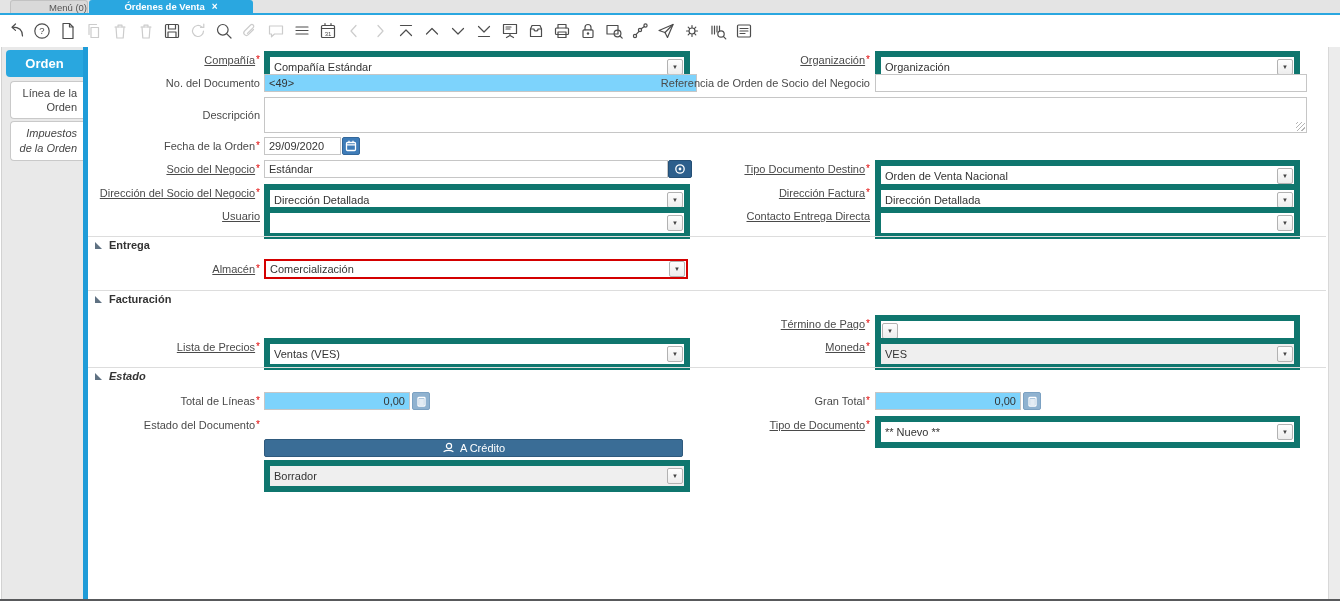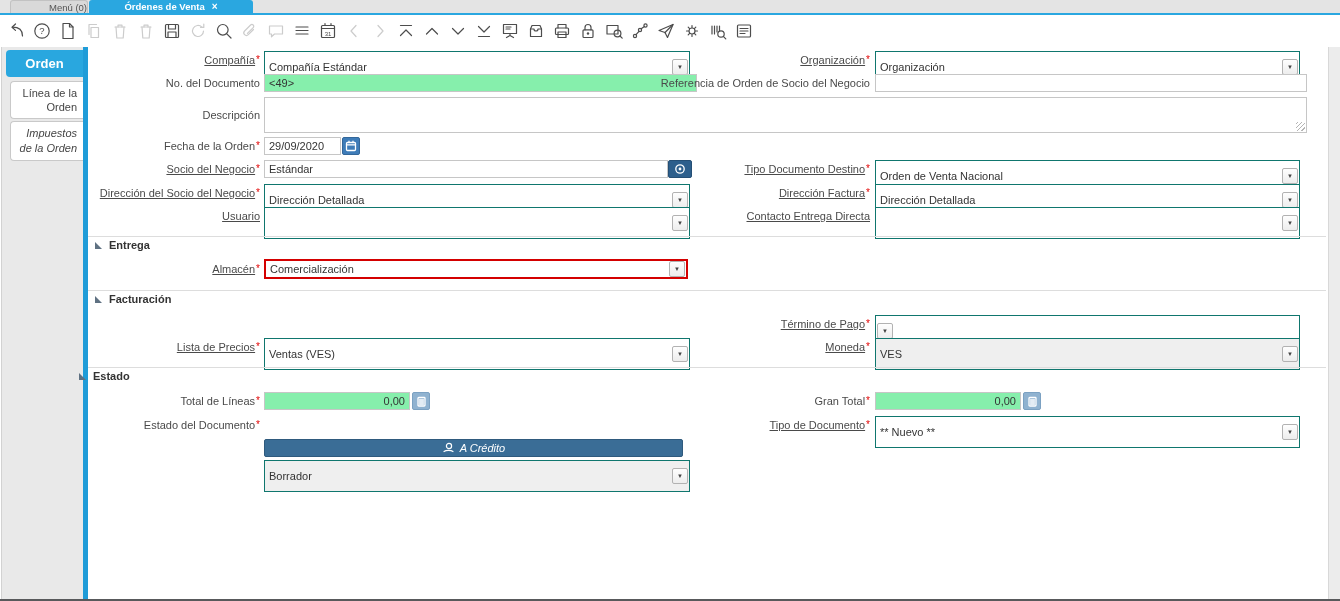--- a/index.html
+++ b/index.html
@@ -24,42 +24,42 @@
   .side-tab{position:absolute;box-sizing:border-box;cursor:pointer;font-size:13px;}
   .side-tab.active{left:6px;top:50px;width:77px;height:27px;background:#29a7df;color:#fff;font-weight:600;
        border-radius:4px 0 0 4px;display:flex;align-items:center;justify-content:center;}
   .side-card{position:absolute;left:10px;width:73px;background:#fff;border:1px solid #c9c9c9;border-right:none;
        border-radius:4px 0 0 4px;box-sizing:border-box;padding:4px 6px 4px 2px;text-align:right;color:#444;line-height:14px;cursor:pointer;}
   .side-card.italic{font-style:italic;line-height:15px;}
   
   .lbl{position:absolute;text-align:right;color:#4a4a4a;line-height:18px;white-space:nowrap;}
   .lbl.u .lt{text-decoration:underline;cursor:pointer;}
   .req{color:#e20000;vertical-align:top;font-size:10px;margin-left:1px;}
-  .combo{position:absolute;height:32px;box-sizing:border-box;border:1px solid #0f766e;background:#fff;
+  .combo{position:absolute;height:32px;box-sizing:border-box;border:6px solid #0f766e;background:#fff;
        display:flex;align-items:center;cursor:pointer;}
   .combo .val{flex:1;padding:0 4px;white-space:nowrap;overflow:hidden;color:#333;}
   .combo .arrow{width:14px;height:14px;margin:1px;border:1px solid #b2b2b2;border-radius:2px;
        background:linear-gradient(#fefefe,#ededed);display:flex;align-items:center;justify-content:center;
        font-size:6px;color:#444;flex:0 0 auto;cursor:pointer;}
   .combo.ro{background:#efefef;}
   .combo.hl{border:2px solid #d40000;height:20px;}
   .tfield{position:absolute;height:18px;box-sizing:border-box;border:1px solid #c6c6c6;background:#fff;
        display:flex;align-items:center;padding:0 4px;color:#333;white-space:nowrap;overflow:hidden;}
-  .tfield.ro{background:#86efac;}
+  .tfield.ro{background:#7dd3fc;}
   .tfield.num{justify-content:flex-end;}
   .tarea{position:absolute;box-sizing:border-box;border:1px solid #c6c6c6;background:#fff;}
   .resize{position:absolute;right:1px;bottom:1px;width:9px;height:9px;
        background:repeating-linear-gradient(-45deg,transparent 0 2px,#b5b5b5 2px 3px);cursor:nwse-resize;}
   .sqbtn{position:absolute;box-sizing:border-box;border-radius:2px;display:flex;align-items:center;justify-content:center;cursor:pointer;}
   .sqbtn svg{stroke:#fff;fill:none;stroke-width:1.3;stroke-linecap:round;}
   .sep{position:absolute;left:88px;right:14px;height:1px;background:#ddd;}
   .sect{position:absolute;display:flex;align-items:center;gap:7px;color:#333;font-weight:600;cursor:pointer;}
   .tri{width:0;height:0;border-bottom:7px solid #5f7182;border-right:7px solid transparent;}
   .bigbtn{position:absolute;box-sizing:border-box;background:#3a6d96;border:1px solid #2f5a7d;border-radius:2px;
-       color:#fff;display:flex;align-items:center;justify-content:center;gap:5px;font-size:11px;cursor:pointer;font-style:italic;}
+       color:#fff;display:flex;align-items:center;justify-content:center;gap:5px;font-size:11px;cursor:pointer;}
   .bigbtn svg{stroke:#fff;fill:none;stroke-width:1.2;stroke-linecap:round;}
   .scrolltrack{position:absolute;left:1328px;width:12px;top:47px;bottom:2px;background:#ececec;border-left:1px solid #d8d8d8;}
   .bottomline{position:absolute;left:0;bottom:0;width:1340px;height:2px;background:#58595b;}
 </style>
 </head>
 <body>
 
 <div class="screen">
 
   <div class="tabbar">
@@ -358,21 +358,21 @@
       <span class="val">Ventas (VES)</span>
       <span class="arrow">▼</span>
     </div>
   <div class="lbl u" style="left:590px;width:280px;top:338px;"><span class="lt">Moneda</span><span class="req">*</span></div>
   <div class="combo ro" style="left:875px;width:425px;top:338px;">
       <span class="val">VES</span>
       <span class="arrow">▼</span>
     </div>
 
   <div class="sep" style="top:367px;"></div>
-  <div class="sect" style="left:79px;top:370px;">
+  <div class="sect" style="left:95px;top:370px;font-style:italic;">
       <span class="tri"></span>
       <span>Estado</span>
     </div>
   <div class="lbl" style="left:88px;width:172px;top:392px;"><span class="lt">Total de Líneas</span><span class="req">*</span></div>
   <div class="tfield ro num" style="left:264px;width:146px;top:392px;">
       <span>0,00</span>
     </div>
   <div class="sqbtn" style="left:412px;top:392px;width:18px;height:18px;background:#8fb2d0;border:1px solid #7ba1c2;">
       <svg width="11" height="11" viewBox="0 0 11 11">
         <rect x="2" y="1.5" width="7" height="8.5" rx="0.8"></rect>

